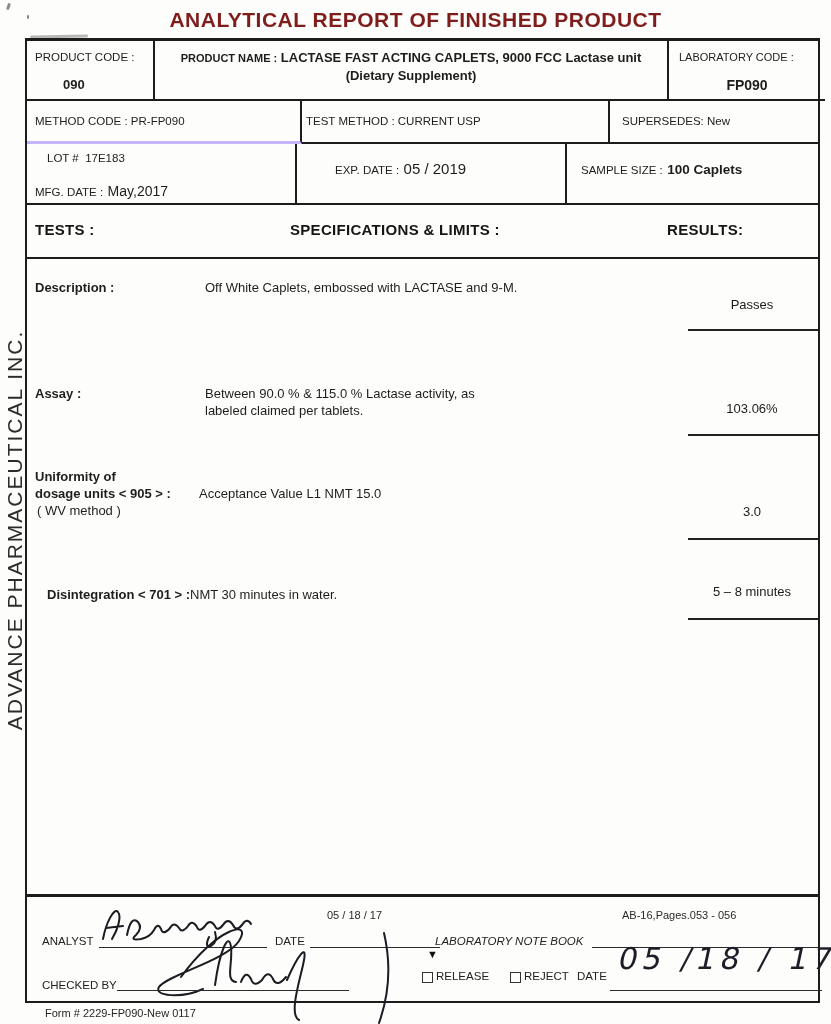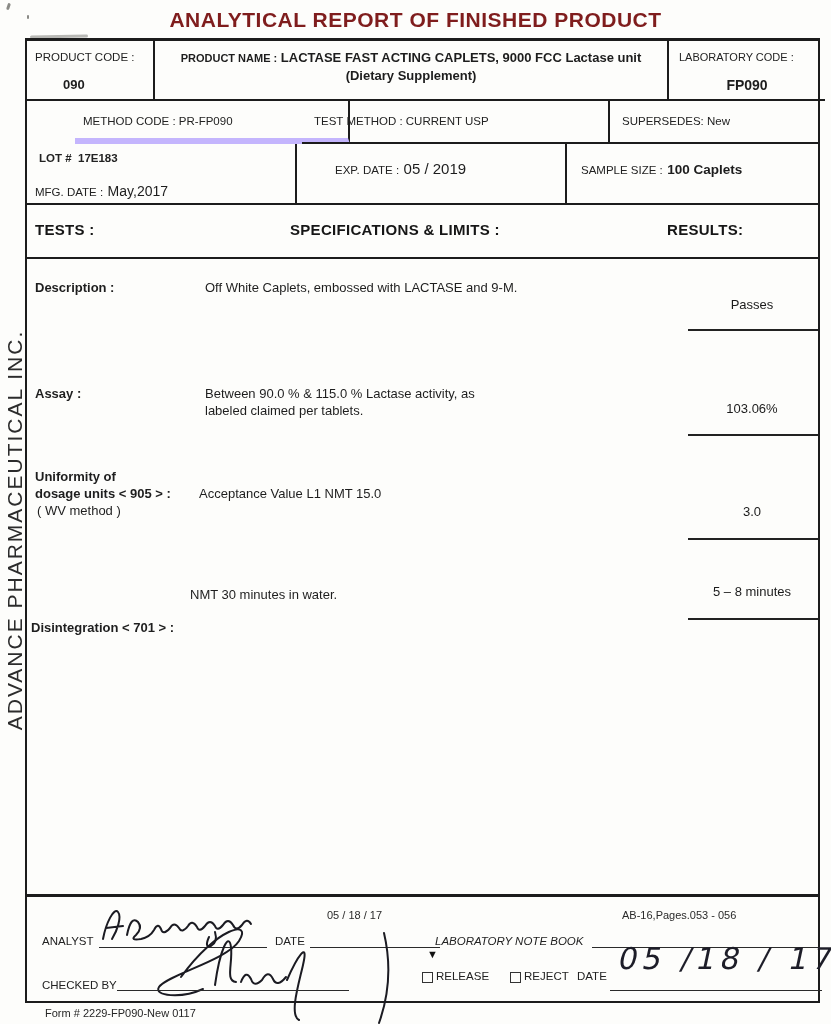--- a/index.html
+++ b/index.html
@@ -53,41 +53,41 @@
         <span style="font-size:11px;">PRODUCT NAME :</span>
         <span>LACTASE FAST ACTING CAPLETS, 9000 FCC Lactase unit</span>
       </div>
       <div style="margin-top:3px;font-size:13px;font-weight:bold;">(Dietary Supplement)</div>
     </div>
     <div class="cell" style="left:642px;top:0;width:156px;height:60px;border-bottom:2px solid #1c1c1c;">
       <div class="abs lbl-sm" style="left:10px;top:10px;">LABORATORY CODE :</div>
       <div class="abs bold" style="left:0;top:36px;width:100%;text-align:center;font-size:14px;">FP090</div>
     </div>
 
-    <div class="cell" style="left:0;top:60px;width:275px;height:43px;border-right:2px solid #1c1c1c;border-bottom:6px solid #c4b5fd;margin-left:48px;">
+    <div class="cell" style="left:0;top:60px;width:275px;height:43px;border-right:2px solid #1c1c1c;border-bottom:3px solid #c4b5fd;">
       <div class="abs lbl" style="left:8px;top:14px;white-space:nowrap;">
         <span>METHOD CODE :</span>
         <span>PR-FP090</span>
       </div>
     </div>
     <div class="cell" style="left:275px;top:60px;width:308px;height:43px;border-right:2px solid #1c1c1c;border-bottom:2px solid #1c1c1c;">
-      <div class="abs lbl" style="left:12px;top:14px;white-space:nowrap;">
+      <div class="abs lbl" style="left:4px;top:14px;white-space:nowrap;">
         <span>TEST METHOD :</span>
         <span>CURRENT USP</span>
       </div>
     </div>
     <div class="cell" style="left:583px;top:60px;width:210px;height:43px;border-bottom:2px solid #1c1c1c;">
       <div class="abs lbl" style="left:12px;top:14px;white-space:nowrap;">
         <span>SUPERSEDES:</span>
         <span>New</span>
       </div>
     </div>
 
     <div class="cell" style="left:0;top:103px;width:270px;height:61px;border-right:2px solid #1c1c1c;">
-      <div class="abs lbl" style="left:12px;top:8px;white-space:nowrap;font-weight:bold;">
+      <div class="abs lbl" style="left:20px;top:8px;white-space:nowrap;">
         <span>LOT #</span>&nbsp;
         <span>17E183</span>
       </div>
       <div class="abs" style="left:8px;top:38px;white-space:nowrap;">
         <span class="lbl">MFG. DATE :</span>
         <span style="font-size:14px;">May,2017</span>
       </div>
     </div>
     <div class="cell" style="left:270px;top:103px;width:270px;height:61px;border-right:2px solid #1c1c1c;">
       <div class="abs" style="left:14px;top:16px;white-space:nowrap;padding-left:24px;">
@@ -121,21 +121,21 @@
     <div class="result-block" style="left:655px;top:196px;">103.06%</div>
     <div class="underline" style="left:661px;top:229px;width:130px;"></div>
 
     <div class="abs body13 bold" style="left:8px;top:264px;">Uniformity of</div>
     <div class="abs body13 bold" style="left:8px;top:281px;">dosage units &lt; 905 &gt; :</div>
     <div class="abs body13" style="left:10px;top:298px;">( WV method )</div>
     <div class="abs body13" style="left:172px;top:281px;">Acceptance Value L1 NMT 15.0</div>
     <div class="result-block" style="left:655px;top:299px;">3.0</div>
     <div class="underline" style="left:661px;top:333px;width:130px;"></div>
 
-    <div class="abs body13 bold" style="left:4px;top:382px;margin-top:33px;">Disintegration &lt; 701 &gt; :</div>
+    <div class="abs body13 bold" style="left:20px;top:382px;">Disintegration &lt; 701 &gt; :</div>
     <div class="abs body13" style="left:163px;top:382px;">NMT 30 minutes in water.</div>
     <div class="result-block" style="left:655px;top:379px;">5 – 8 minutes</div>
     <div class="underline" style="left:661px;top:413px;width:130px;"></div>
   </div>
 
   <div class="box" style="left:25px;top:897px;width:795px;height:106px;border-top:none;overflow:visible;">
 
     <div class="abs typed-sm" style="left:300px;top:12px;">05 / 18 / 17</div>
     <div class="abs typed-sm" style="left:595px;top:12px;">AB-16,Pages.053 - 056</div>
 

